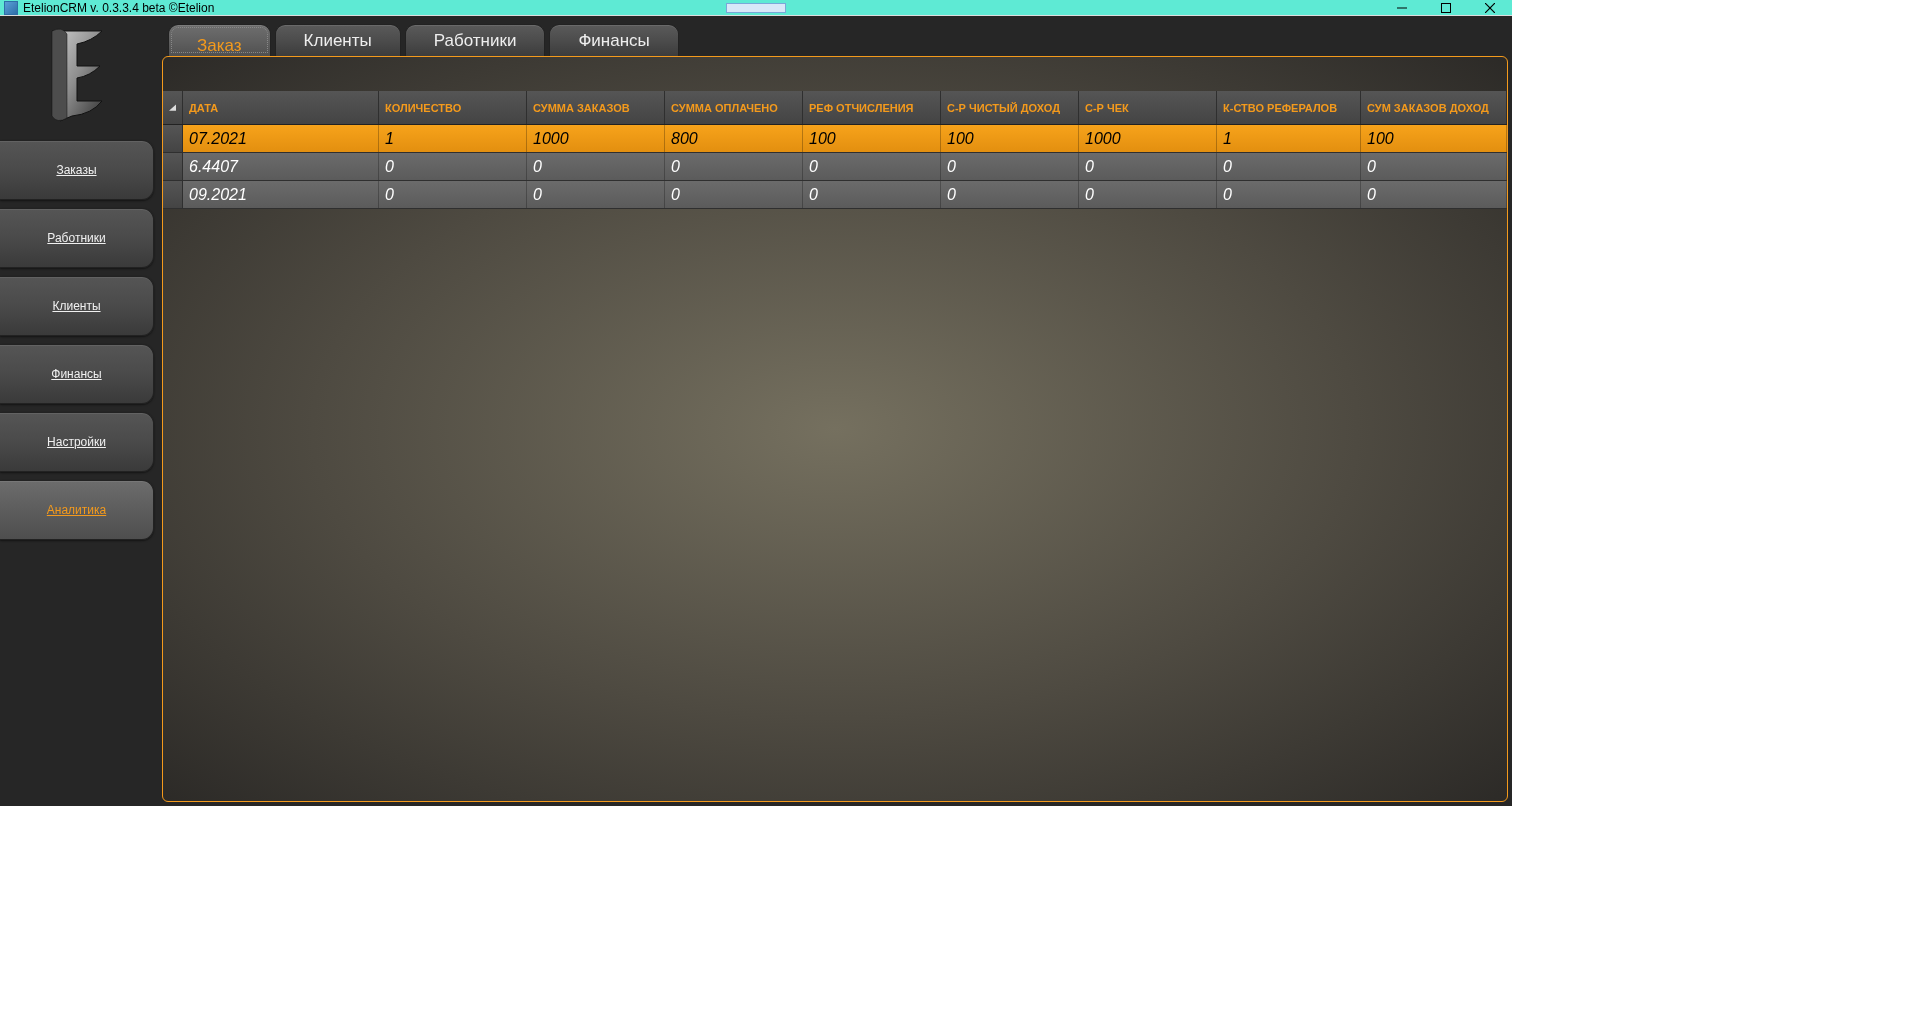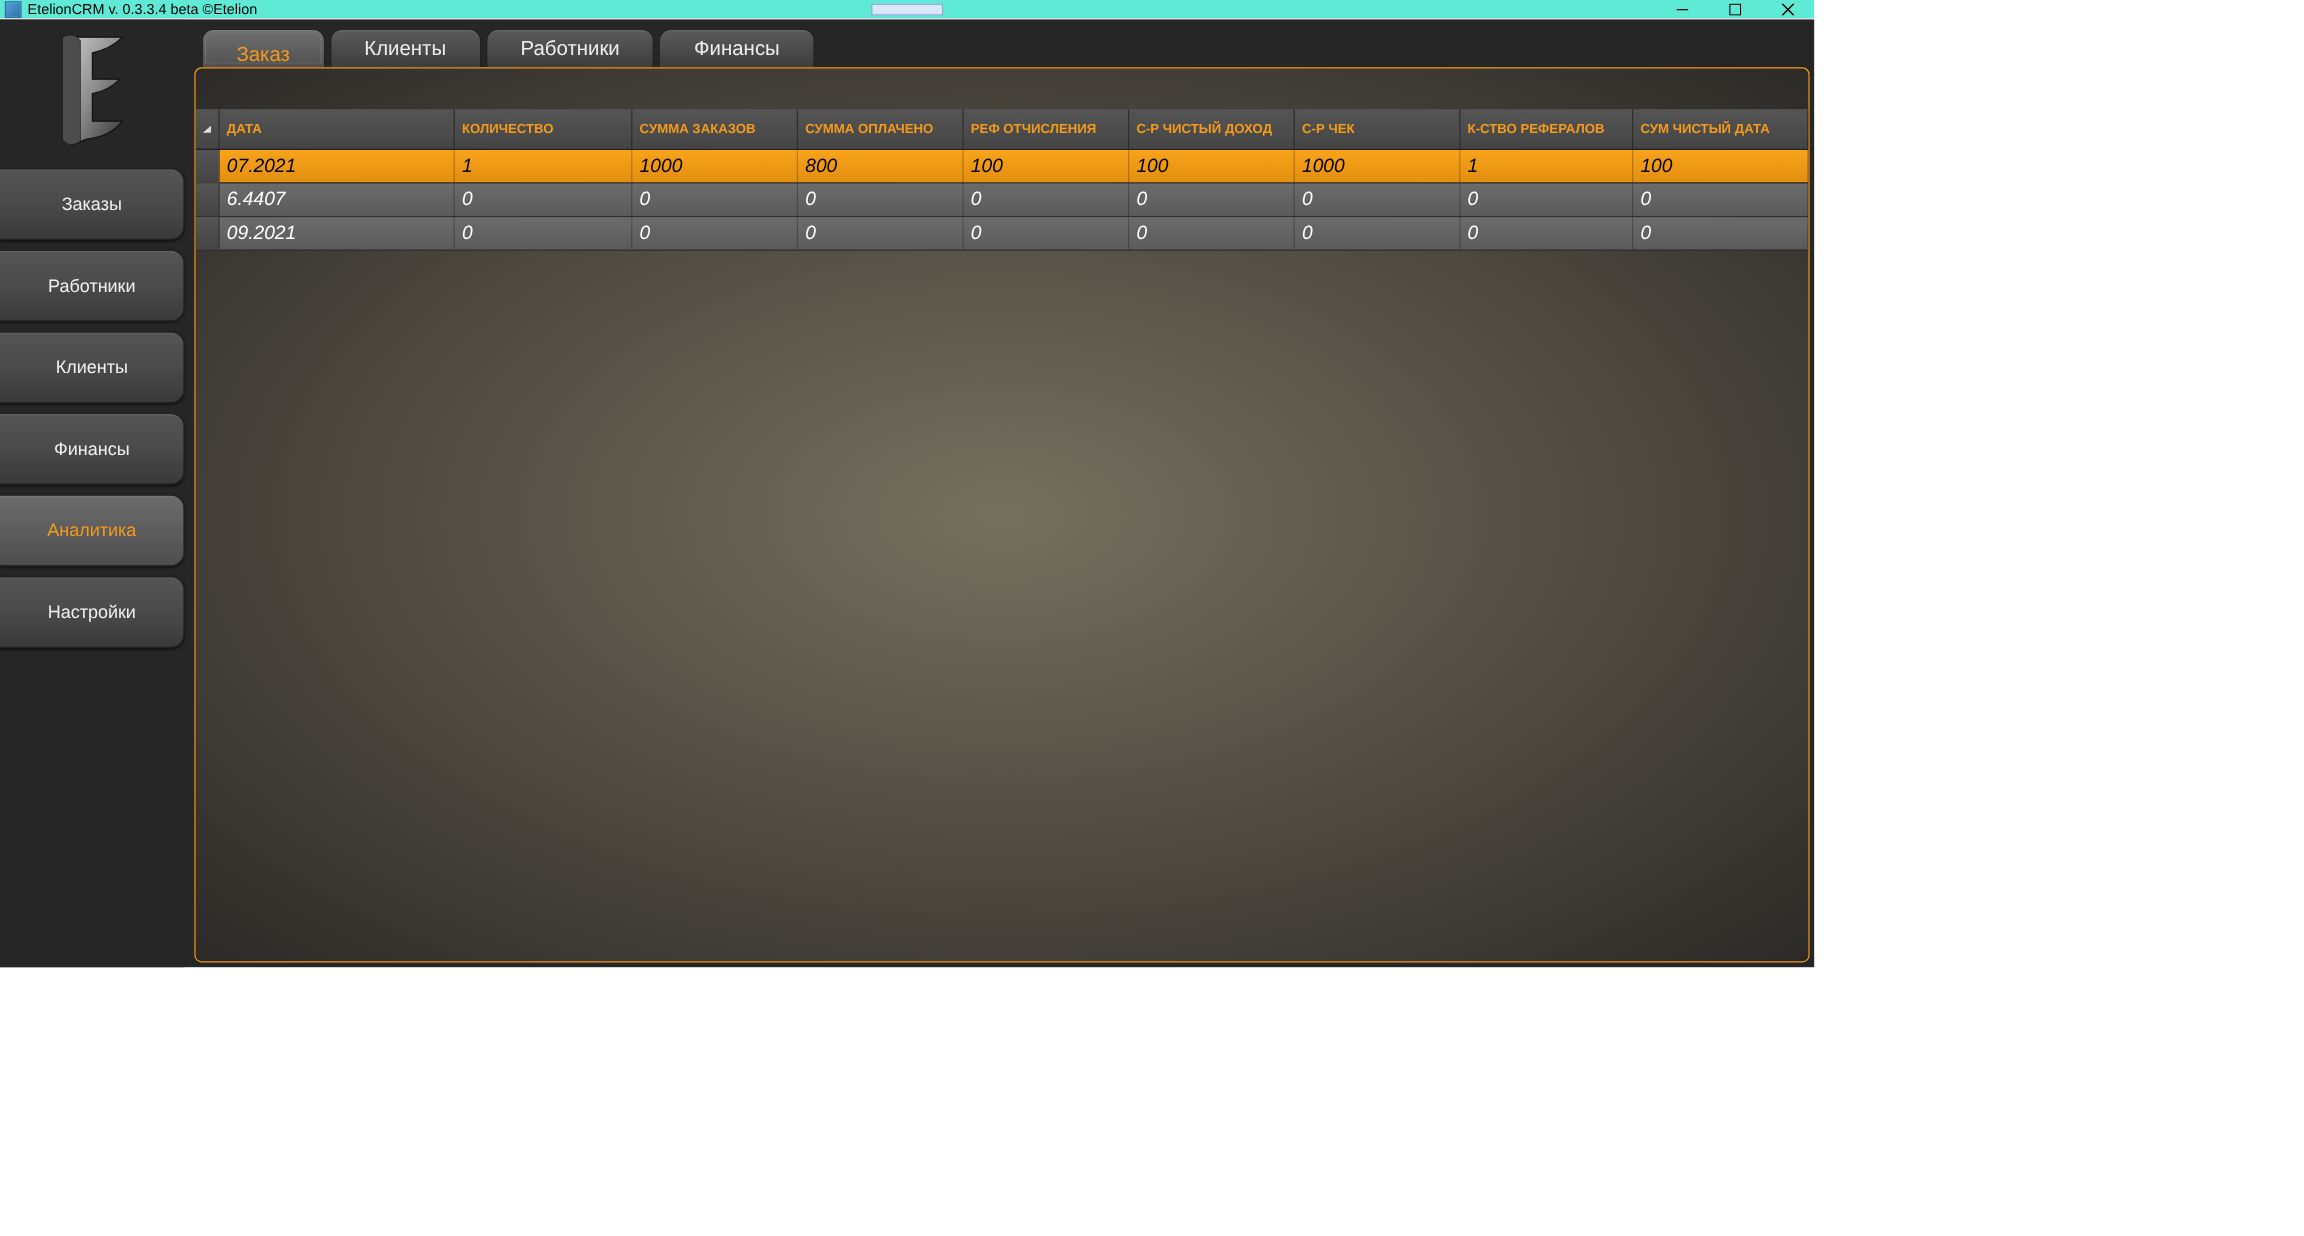--- a/index.html
+++ b/index.html
@@ -59,24 +59,25 @@
     height:120px;
     display:flex; align-items:center; justify-content:center;
   }
   .side-item {
     height:60px;
     margin: 4px 0 4px 0;
     border-radius: 0 12px 12px 0;
     background: linear-gradient(to bottom, #555 0%, #4a4a4a 50%, #3a3a3a 100%);
     display:flex; align-items:center; justify-content:center;
     color:#f0f0f0;
-    font-size:15px;
+    font-size:12px;
     border:1px solid #222;
     border-left:none;
     box-shadow: inset 0 1px 0 rgba(255,255,255,0.08), 0 1px 2px rgba(0,0,0,0.5);
+    text-decoration: underline;
   }
   .side-item.active {
     background: linear-gradient(to bottom, #6c6c6c 0%, #5d5d5d 50%, #4e4e4e 100%);
     color:#f49a1c;
   }
   
   .main {
     flex:1;
     position:relative;
     padding: 4px 4px 4px 8px;
@@ -228,25 +229,25 @@
       </div>
     <div class="side-item">
         <span>Работники</span>
       </div>
     <div class="side-item">
         <span>Клиенты</span>
       </div>
     <div class="side-item">
         <span>Финансы</span>
       </div>
+    <div class="side-item">
+        <span>Настройки</span>
+      </div>
     <div class="side-item active">
         <span>Аналитика</span>
-      </div>
-    <div class="side-item">
-        <span>Настройки</span>
       </div>
   </div>
 
   <div class="main">
     <div class="tabstrip">
       <div class="tab active">
           <span>Заказ</span>
         </div>
       <div class="tab">
           <span>Клиенты</span>
@@ -284,21 +285,21 @@
           <div class="hcell c6">
               <span>С-Р ЧИСТЫЙ ДОХОД</span>
             </div>
           <div class="hcell c7">
               <span>С-Р ЧЕК</span>
             </div>
           <div class="hcell c8">
               <span>К-СТВО РЕФЕРАЛОВ</span>
             </div>
           <div class="hcell c9">
-              <span>СУМ ЧИСТЫЙ ДАТА</span>
+              <span>СУМ ЗАКАЗОВ ДОХОД</span>
             </div>
         </div>
 
         <div class="grid-row selected">
           <div class="cell rowhdr c0"></div>
           <div class="cell c1">
               <span>07.2021</span>
             </div>
           <div class="cell c2">
               <span>1</span>

